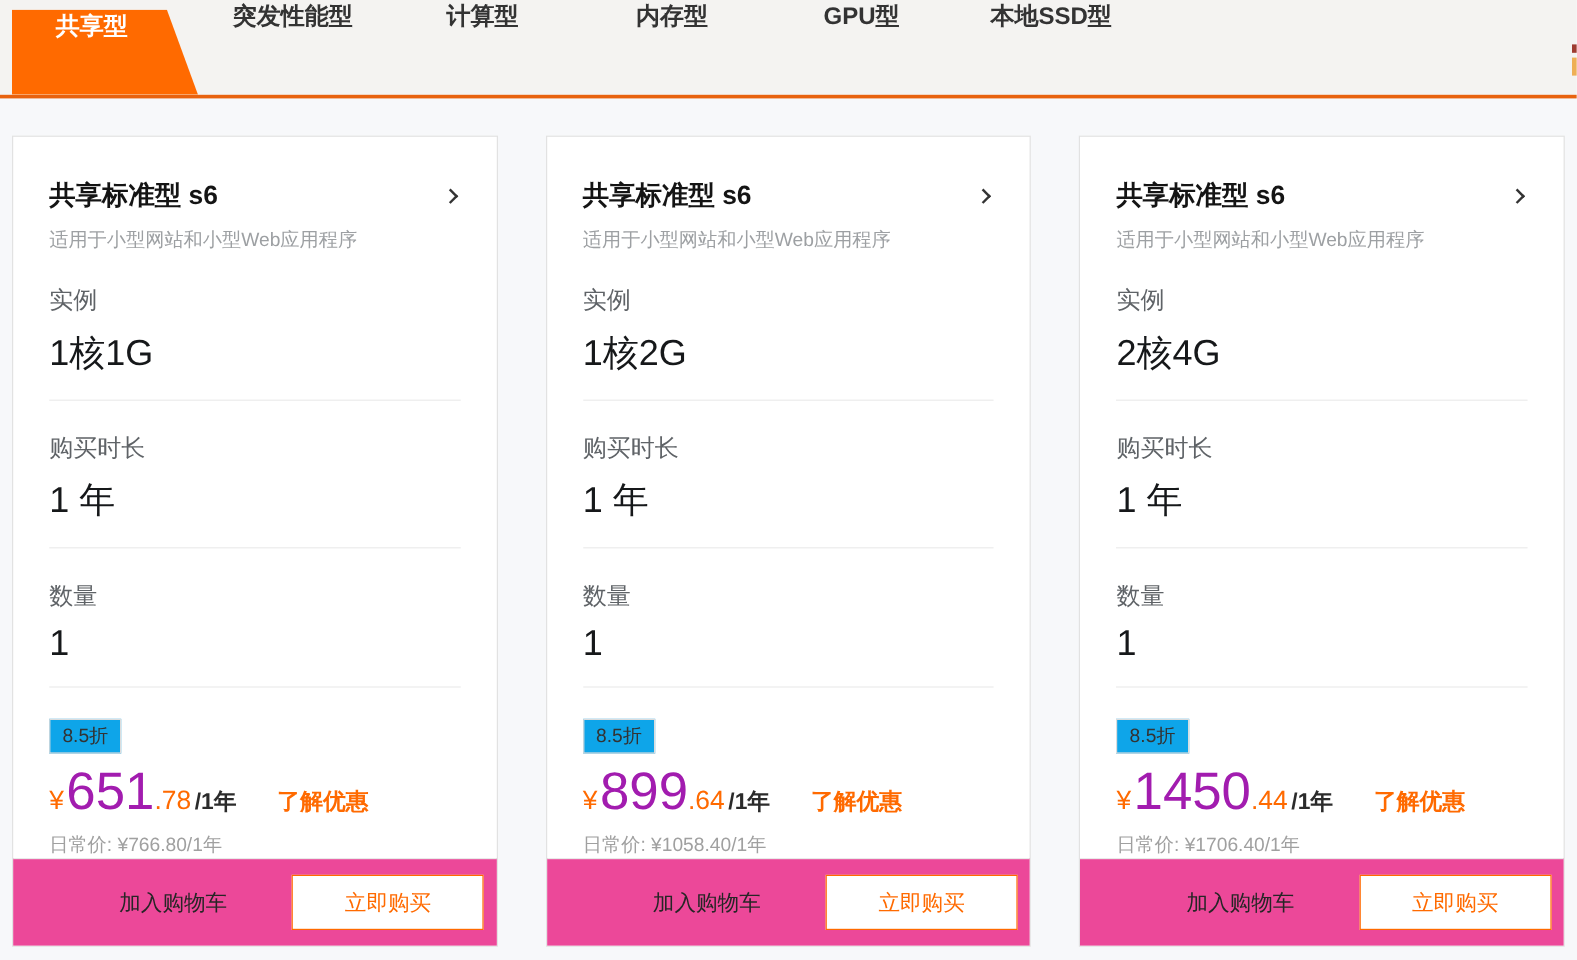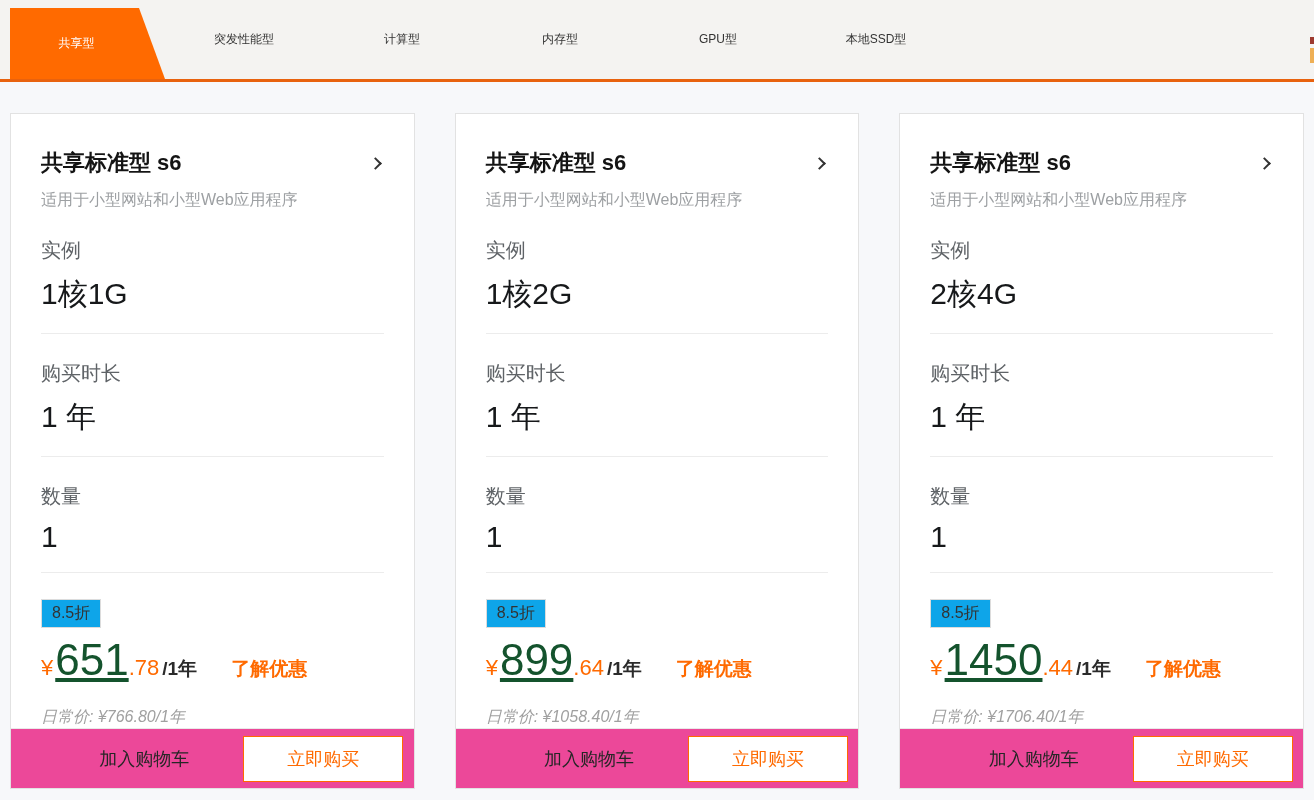--- a/index.html
+++ b/index.html
@@ -15,24 +15,25 @@
   .tabbar {
     position: relative;
     height: 82px;
     background: #f4f3f1;
     border-bottom: 3px solid #e8620e;
     display: flex;
     align-items: stretch;
   }
   .tab {
     width: 158px;
-    display: flex; align-items: center; justify-content: center;
-    font-size: 12px; color: #333;
+    display: flex; justify-content: center;
+    font-size: 20px; color: #333;
     cursor: pointer;
     white-space: nowrap;
+    font-weight: bold;
   }
   .tab.active {
     width: 155px;
     margin-left: 10px;
     margin-top: 8px;
     background: #ff6a00;
     color: #fff;
     clip-path: polygon(0 0, calc(100% - 26px) 0, 100% 100%, 0 100%);
     padding-right: 22px;
   }
@@ -80,28 +81,28 @@
   .badge {
     display: inline-block;
     margin-top: 26px;
     padding: 3px 10px;
     border: 1px solid #dcdcdc;
     background: #0ea5e9;
     font-size: 16px; color: #333;
   }
   .price-row { margin-top: 10px; display: flex; align-items: baseline; }
   .cur  { color: #ff6a00; font-size: 22px; margin-right: 2px; }
-  .int  { color: #14532d; font-size: 44px; line-height: 1; text-decoration: underline; }
+  .int  { color: #a21caf; font-size: 44px; line-height: 1; }
   .dec  { color: #ff6a00; font-size: 22px; }
   .unit { color: #2b2b2b; font-size: 19px; font-weight: 700; margin-left: 3px; }
   .promo {
     color: #ff6a00; font-size: 19px; font-weight: 700;
     margin-left: 34px; cursor: pointer; text-decoration: none;
   }
-  .daily { margin-top: 25px; font-size: 16px; color: #a0a0a0; font-style: italic; }
+  .daily { margin-top: 12px; font-size: 16px; color: #a0a0a0; }
 
   .card-footer {
     height: 92px;
     background: #ec4899;
     border-top: 1px solid #e9e9e9;
     display: flex; align-items: center; justify-content: center;
     gap: 54px;
     padding-left: 78px;
   }
   .cart { font-size: 18px; color: #262626; cursor: pointer; text-decoration: none; }

